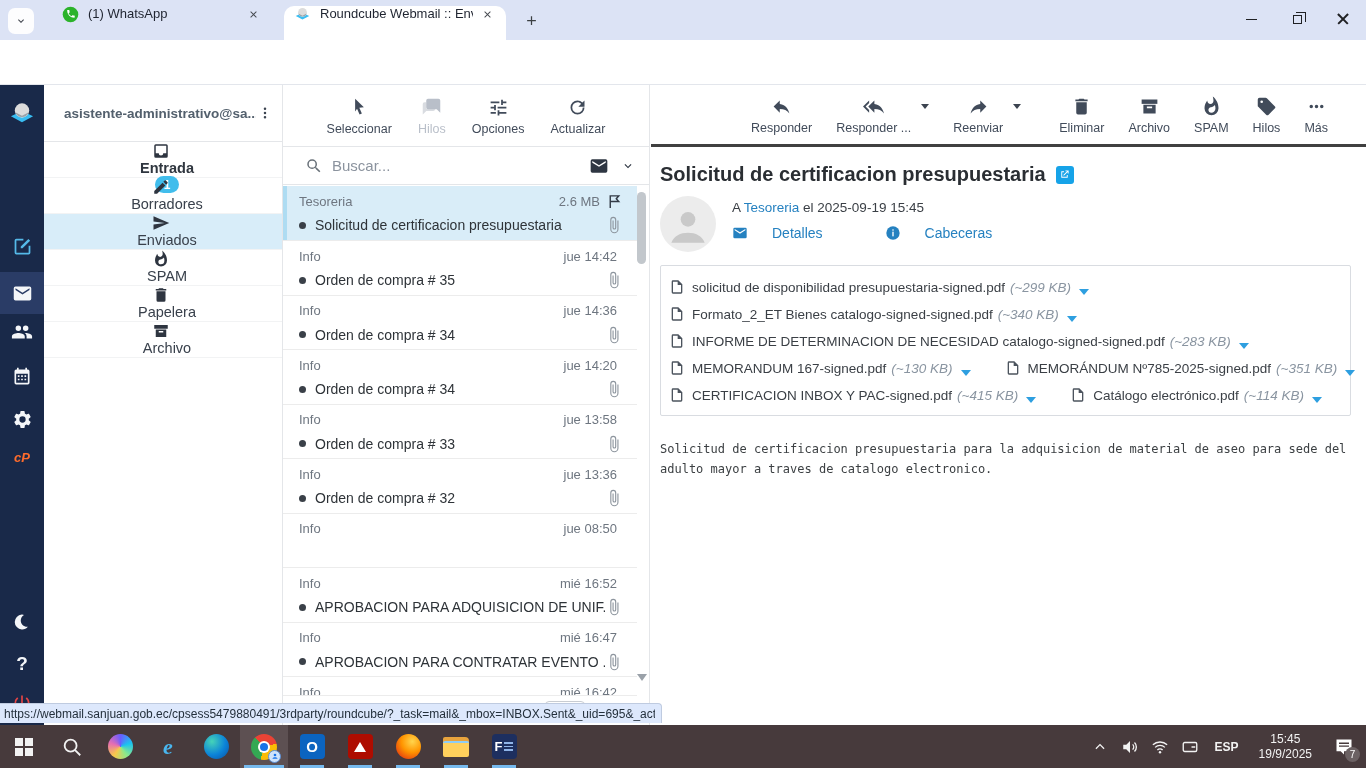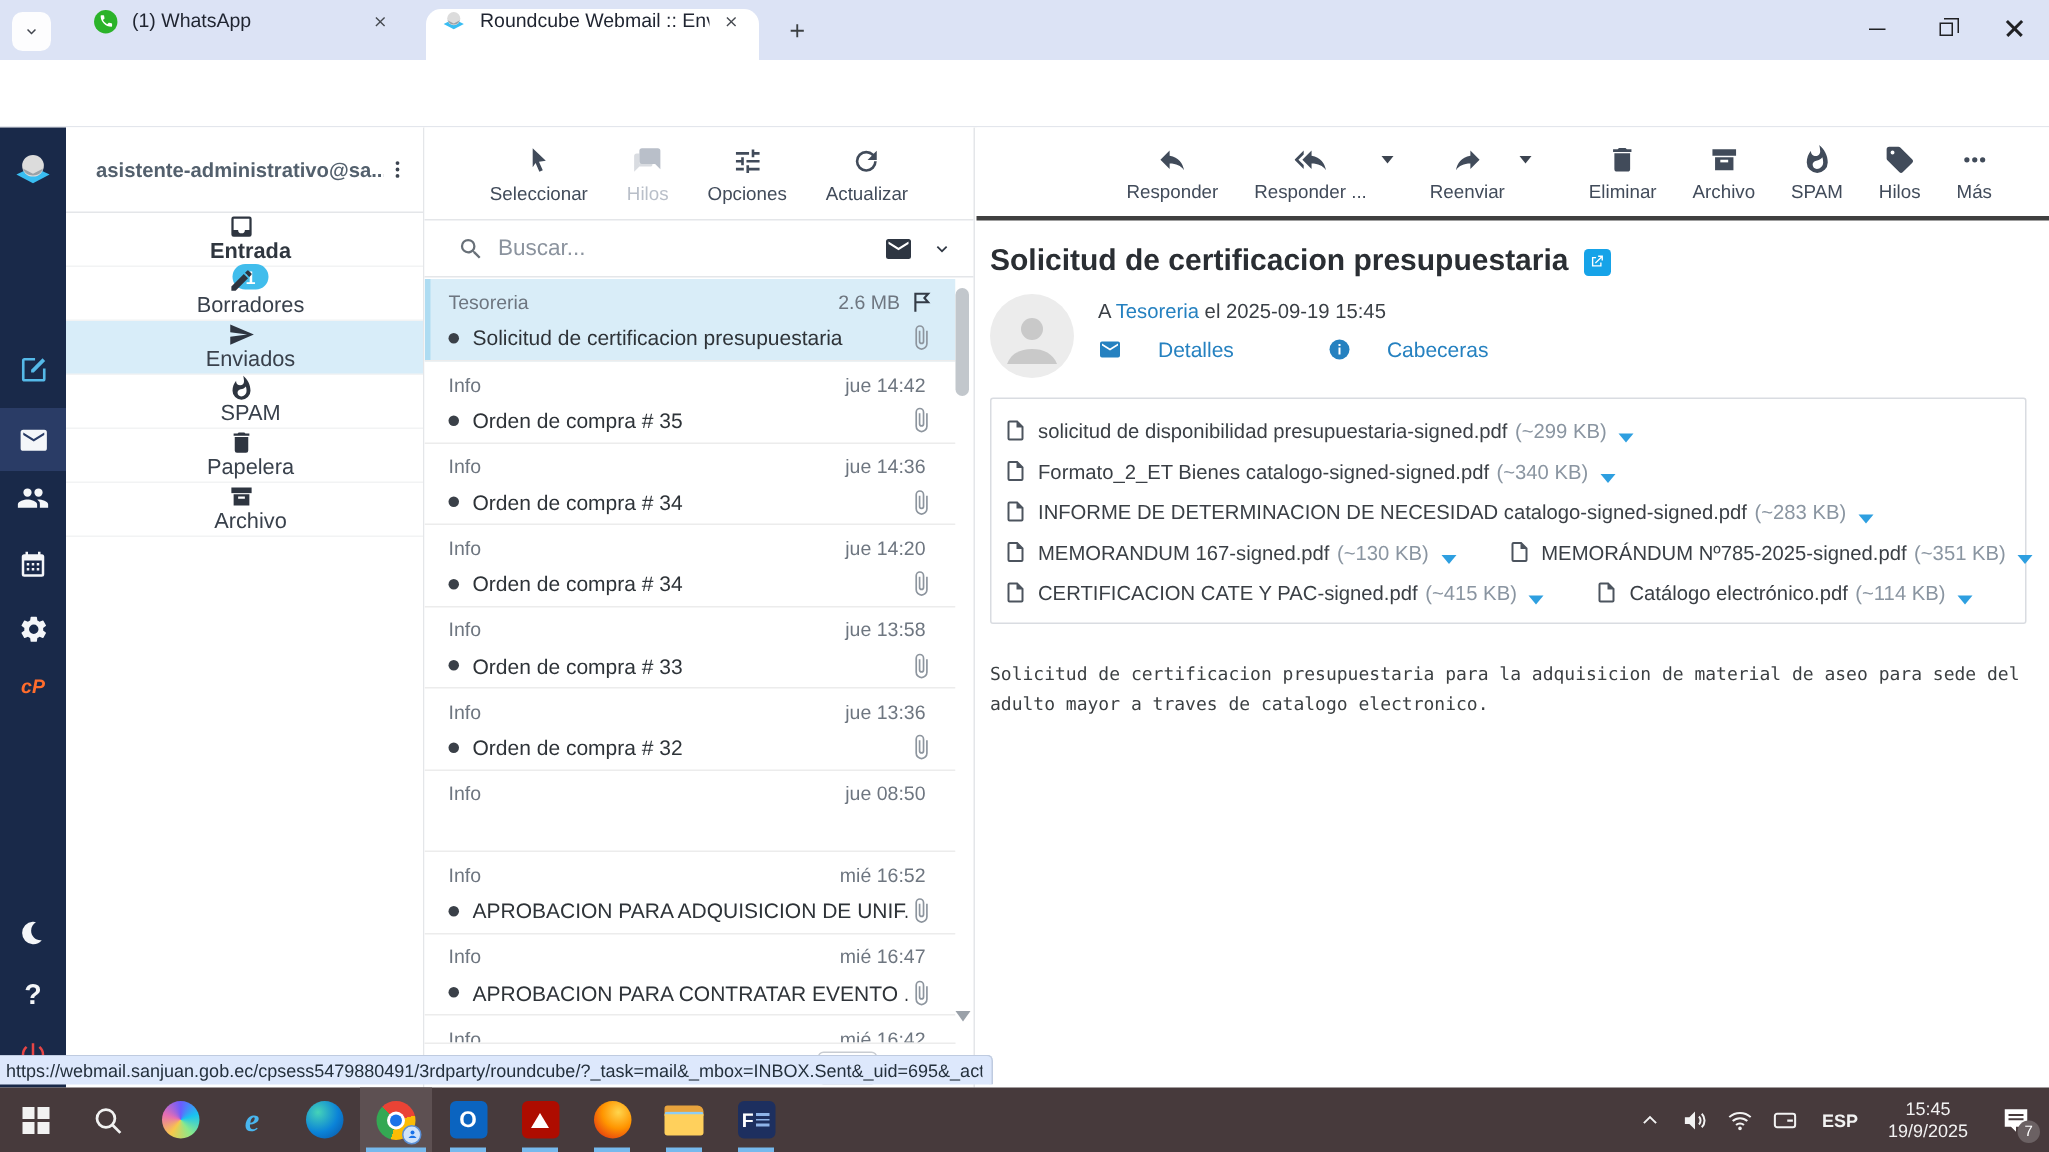--- a/index.html
+++ b/index.html
@@ -101,21 +101,21 @@
   .blue-link { color:#2581c0; }
   #meta-line2 { display:flex; align-items:center; gap:24px; margin-top:10px; font-size:14px; }
   .meta-ic { width:16px; height:16px; color:#2581c0; }
   #meta-line2 .gap { width:14px; }
 
   #attach-box { margin:13px 0 0 9px; width:691px; border:1px solid #d9dce1; border-radius:2px; padding:7px 8px; }
   .att-row { display:flex; align-items:center; height:27px; }
   .att-item { display:flex; align-items:flex-end; margin-right:34px; }
   .file-ic { width:16px; height:16px; color:#4c545e; margin-right:7px; flex:0 0 auto; }
   .att-name { font-size:13.5px; color:#3a3f45; white-space:nowrap; }
-  .att-size { font-size:13.5px; color:#8a95a1; margin-left:5px; white-space:nowrap; }
+  .att-size { font-size:13.5px; color:#8a95a1; margin-left:5px; white-space:nowrap;font-style:italic; }
   .att-caret { width:0; height:0; border-left:5px solid transparent; border-right:5px solid transparent; border-top:6px solid #2e9fe0; margin-left:8px; }
 
   #msg-body { margin:24px 0 0 9px; width:706px; font-family:"DejaVu Sans Mono",monospace; font-size:12px; line-height:19.5px; color:#3c4043; }
 
   
   #statusbar { position:absolute; left:0; top:703px; width:662px; height:20px; background:#dde8fc; border:1px solid #bfcbe0; border-left:none; border-bottom:none; border-radius:0 4px 0 0; display:flex; align-items:center; padding:0 6px 0 4px; z-index:50; }
   #statusbar span { font-size:12px; color:#24303c; white-space:nowrap; overflow:hidden; }
 
   
   #taskbar { position:absolute; left:0; top:725px; width:1366px; height:43px; background:#473a3c; display:flex; align-items:center; }
@@ -678,21 +678,21 @@
           <span class="att-name">MEMORÁNDUM Nº785-2025-signed.pdf</span>
           <span class="att-size">(~351 KB)</span>
           <span class="att-caret"></span>
         </div>
       </div>
       <div class="att-row">
         <div class="att-item">
           <svg class="file-ic" viewBox="0 0 24 24">
               <path fill="currentColor" d="M14 2H6a2 2 0 0 0-2 2v16a2 2 0 0 0 2 2h12a2 2 0 0 0 2-2V8l-6-6zm4 18H6V4h7v5h5v11z"></path>
             </svg>
-          <span class="att-name">CERTIFICACION CATE Y PAC-signed.pdf</span>
+          <span class="att-name">CERTIFICACION INBOX Y PAC-signed.pdf</span>
           <span class="att-size">(~415 KB)</span>
           <span class="att-caret"></span>
         </div>
         <div class="att-item">
           <svg class="file-ic" viewBox="0 0 24 24">
               <path fill="currentColor" d="M14 2H6a2 2 0 0 0-2 2v16a2 2 0 0 0 2 2h12a2 2 0 0 0 2-2V8l-6-6zm4 18H6V4h7v5h5v11z"></path>
             </svg>
           <span class="att-name">Catálogo electrónico.pdf</span>
           <span class="att-size">(~114 KB)</span>
           <span class="att-caret"></span>

